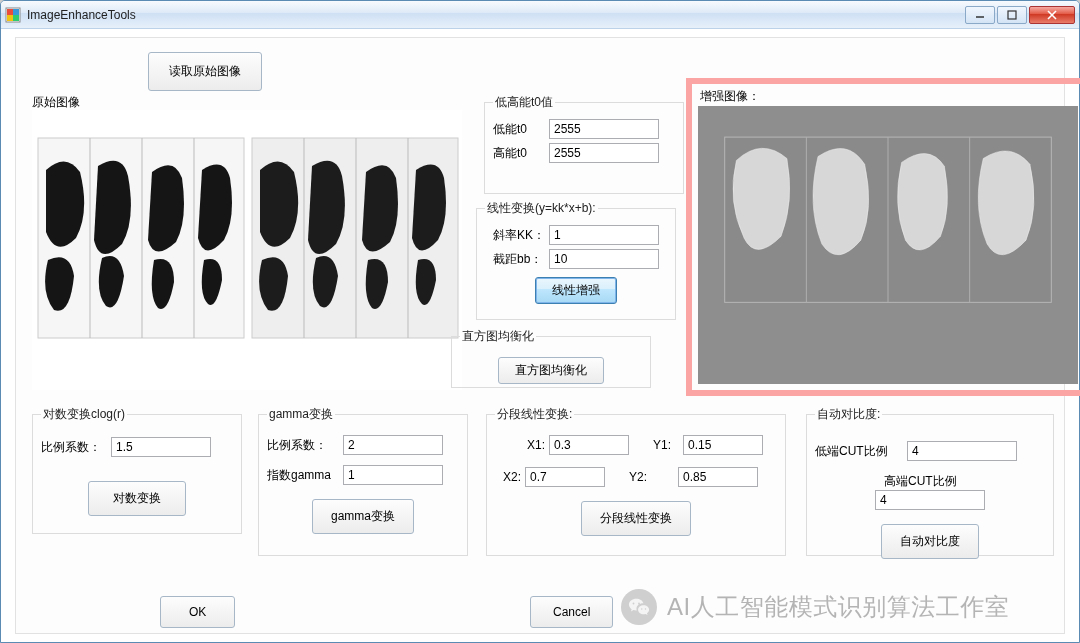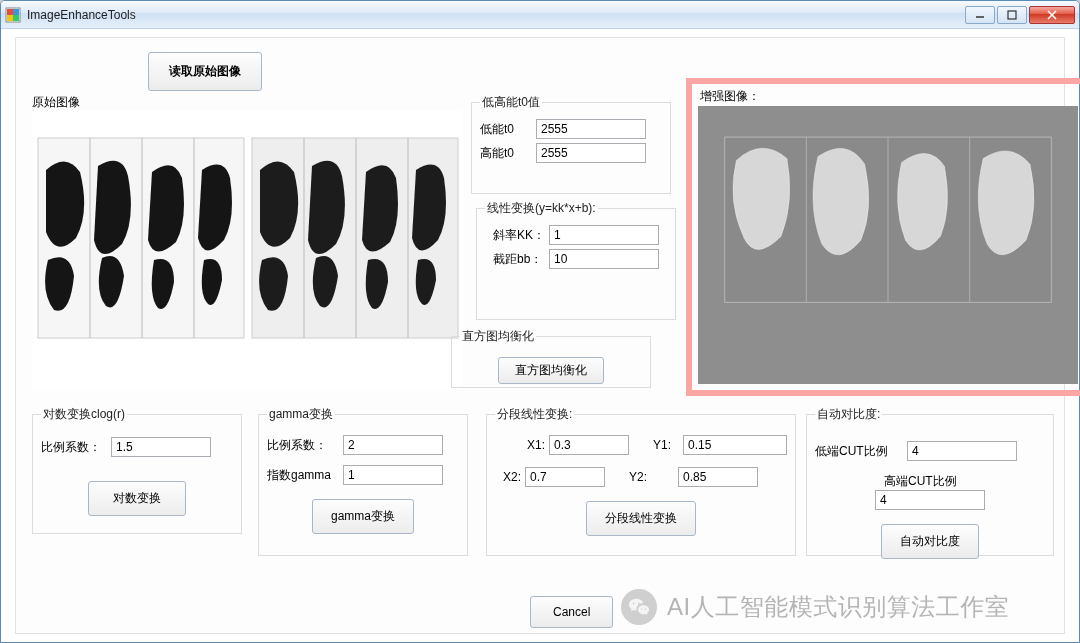--- a/index.html
+++ b/index.html
@@ -145,21 +145,21 @@
             <line x1="10" y1="1" x2="2" y2="9" stroke="#fff" stroke-width="1.6"></line>
           </svg>
       </div>
     </div>
   </div>
 
   <div class="client">
     <div class="panel">
 
       <div style="position:absolute; left:130px; top:12px;">
-        <div class="btn" style="padding:10px 20px;font-weight:bold;">读取原始图像</div>
+        <div class="btn" style="padding:10px 20px;">读取原始图像</div>
       </div>
 
       <div class="lbl" style="position:absolute; left:16px; top:56px;">原始图像</div>
       <div class="imgbox" style="position:absolute; left:16px; top:72px; width:430px; height:280px; background:#fff;">
         <svg viewBox="0 0 430 280" width="430" height="280">
           <rect x="0" y="0" width="430" height="280" fill="#fff"></rect>
 
           <rect x="6" y="28" width="206" height="200" fill="#f6f6f6" stroke="#ccc"></rect>
           <line x1="58" y1="28" x2="58" y2="228" stroke="#bbb"></line>
           <line x1="110" y1="28" x2="110" y2="228" stroke="#bbb"></line>
@@ -185,41 +185,44 @@
             <path d="M280 56 q24 -14 30 10 q8 44 -6 68 q-22 22 -28 -4 z"></path>
             <path d="M284 148 q18 -8 22 18 q-6 38 -18 30 q-12 -14 -4 -48 z"></path>
             <path d="M334 62 q22 -16 30 6 q6 42 -6 64 q-22 20 -28 -2 z"></path>
             <path d="M336 150 q20 -6 20 22 q-6 32 -16 26 q-10 -12 -4 -48 z"></path>
             <path d="M384 60 q22 -14 28 8 q6 40 -6 62 q-20 22 -26 -2 z"></path>
             <path d="M386 150 q18 -6 18 20 q-6 30 -14 24 q-10 -10 -4 -44 z"></path>
           </g>
         </svg>
       </div>
 
-      <fieldset class="gbox" style="left:455px; top:56px; width:200px; height:100px;">
+      <fieldset class="gbox" style="left:468px; top:56px; width:200px; height:100px;">
         <legend>低高能t0值</legend>
         <div class="row">
           <span class="lbl" style="width:56px;">低能t0</span>
           <input class="tb" value="2555" style="">
         </div>
         <div class="row">
           <span class="lbl" style="width:56px;">高能t0</span>
           <input class="tb" value="2555" style="">
         </div>
       </fieldset>
 
       <fieldset class="gbox" style="left:460px; top:162px; width:200px; height:120px;">
         <legend>线性变换(y=kk*x+b):</legend>
         <div class="row">
           <span class="lbl" style="width:64px; padding-left:8px;">斜率KK：</span>
           <input class="tb" value="1" style="">
         </div>
         <div class="row">
           <span class="lbl" style="width:64px; padding-left:8px;">截距bb：</span>
           <input class="tb" value="10" style="">
+        </div>
+        <div class="btncenter">
+          <div class="btn primary">线性增强</div>
         </div>
       </fieldset>
 
       <fieldset class="gbox" style="left:435px; top:290px; width:200px; height:60px;">
         <legend>直方图均衡化</legend>
         <div class="btncenter">
           <div class="btn">直方图均衡化</div>
         </div>
       </fieldset>
 
@@ -267,21 +270,21 @@
           <div class="btn" style="padding:8px 18px;">gamma变换</div>
         </div>
       </fieldset>
 
       <fieldset class="gbox" style="left:470px; top:368px; width:300px; height:150px;">
         <legend>分段线性变换:</legend>
         <div class="row" style="margin-top:8px;margin-left:24px;">
           <span class="lbl" style="width:30px; padding-left:8px;">X1:</span>
           <input class="tb" style="width: 80px;" value="0.3">
           <span class="lbl" style="width:30px; margin-left:24px;">Y1:</span>
-          <input class="tb" style="width: 104px;" value="0.15">
+          <input class="tb" style="width: 80px;" value="0.15">
         </div>
         <div class="row" style="margin-top:12px;">
           <span class="lbl" style="width:30px; padding-left:8px;">X2:</span>
           <input class="tb" style="width: 80px;" value="0.7">
           <span class="lbl" style="width:30px; margin-left:24px;">Y2:</span>
           <input class="tb" style="width: 80px; margin-left: 19px;" value="0.85">
         </div>
         <div class="btncenter" style="margin-top:12px;">
           <div class="btn" style="padding:8px 18px;">分段线性变换</div>
         </div>
@@ -295,20 +298,23 @@
         </div>
         <div class="row" style="margin-top:12px;flex-direction:column;">
           <span class="lbl" style="width:92px;">高端CUT比例</span>
           <input class="tb" style="width: 110px;" value="4">
         </div>
         <div class="btncenter" style="margin-top:12px;">
           <div class="btn" style="padding:8px 18px;">自动对比度</div>
         </div>
       </fieldset>
 
+      <div style="position:absolute; left:142px; top:556px;">
+        <div class="btn" style="padding:8px 28px;">OK</div>
+      </div>
       <div style="position:absolute; left:512px; top:556px;">
         <div class="btn" style="padding:8px 22px;text-align:center;">Cancel</div>
       </div>
 
     </div>
 
     <div class="watermark">
       <span class="wmicon">
         <svg width="22" height="22" viewBox="0 0 24 24" fill="rgba(255,255,255,0.85)">
           <path d="M9 3C4.6 3 1 5.9 1 9.4c0 2 1.2 3.8 3 5l-.8 2.4 2.8-1.5c1 .3 1.9.4 3 .4h.5c-.2-.6-.3-1.2-.3-1.8 0-3.3 3.2-6 7.2-6h.4C16 4.9 12.8 3 9 3zm-3 4.2c.6 0 1 .4 1 1s-.4 1-1 1-1-.4-1-1 .4-1 1-1zm6 0c.6 0 1 .4 1 1s-.4 1-1 1-1-.4-1-1 .4-1 1-1zM17 10c-3.3 0-6 2.2-6 4.9 0 2.7 2.7 4.9 6 4.9.7 0 1.4-.1 2.1-.3l2.2 1.2-.6-1.9c1.4-.9 2.3-2.3 2.3-3.9 0-2.7-2.7-4.9-6-4.9zm-2 3.3c.5 0 .8.4.8.8s-.3.8-.8.8-.8-.4-.8-.8.3-.8.8-.8zm4 0c.5 0 .8.4.8.8s-.3.8-.8.8-.8-.4-.8-.8.3-.8.8-.8z"></path>

